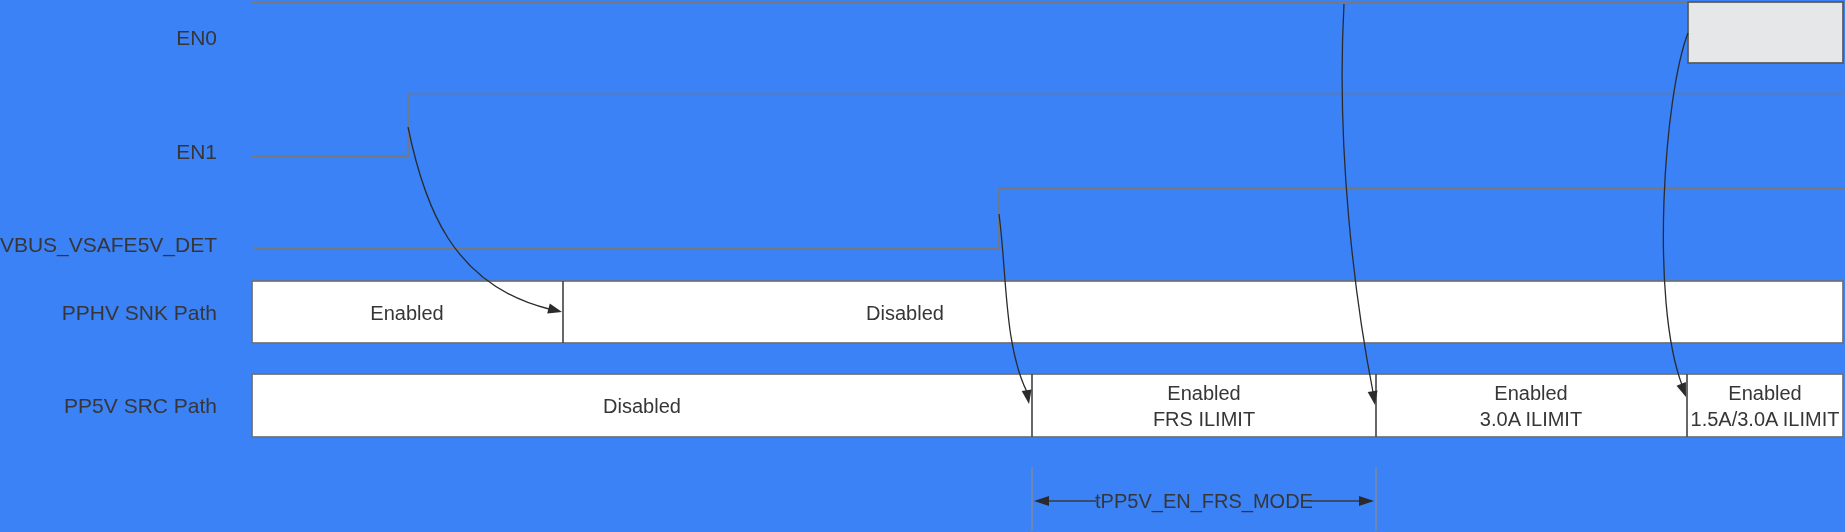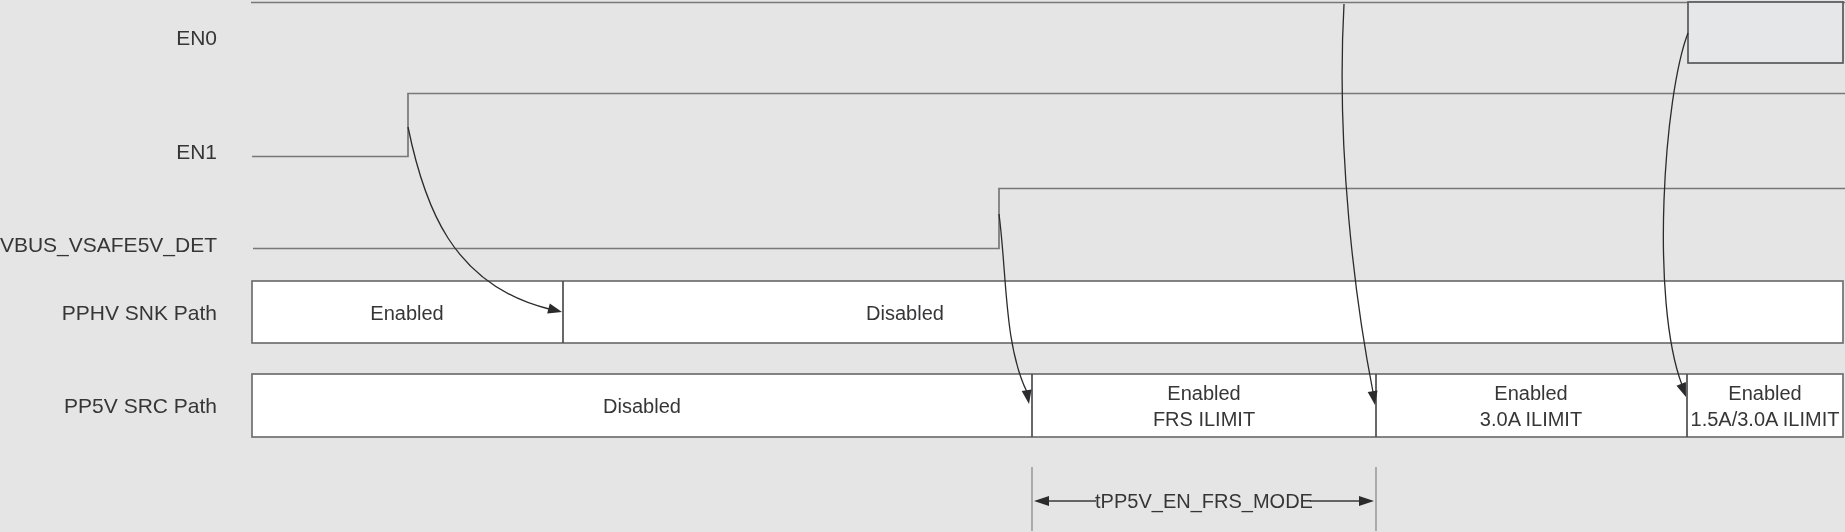--- a/index.html
+++ b/index.html
@@ -1,16 +1,16 @@
 <!DOCTYPE html>
 <html><head>
 <meta charset="utf-8">
 <style>
   html,body{margin:0;padding:0;background:#ffffff;}
-  .stage{position:relative;width:1845px;height:532px;background:#e5e5e5;overflow:hidden;
+  .stage{position:relative;width:1845px;height:532px;background:#3b82f6;overflow:hidden;
          font-family:"Liberation Sans",sans-serif;text-decoration:underline;}
   svg text{font-family:"Liberation Sans",sans-serif;fill:#363638;}
   .sig-label{font-size:21px;}
   .bar-label{font-size:20px;}
   .dim-label{font-size:20px;}
 </style>
 </head>
 <body>
 
 <div class="stage">

